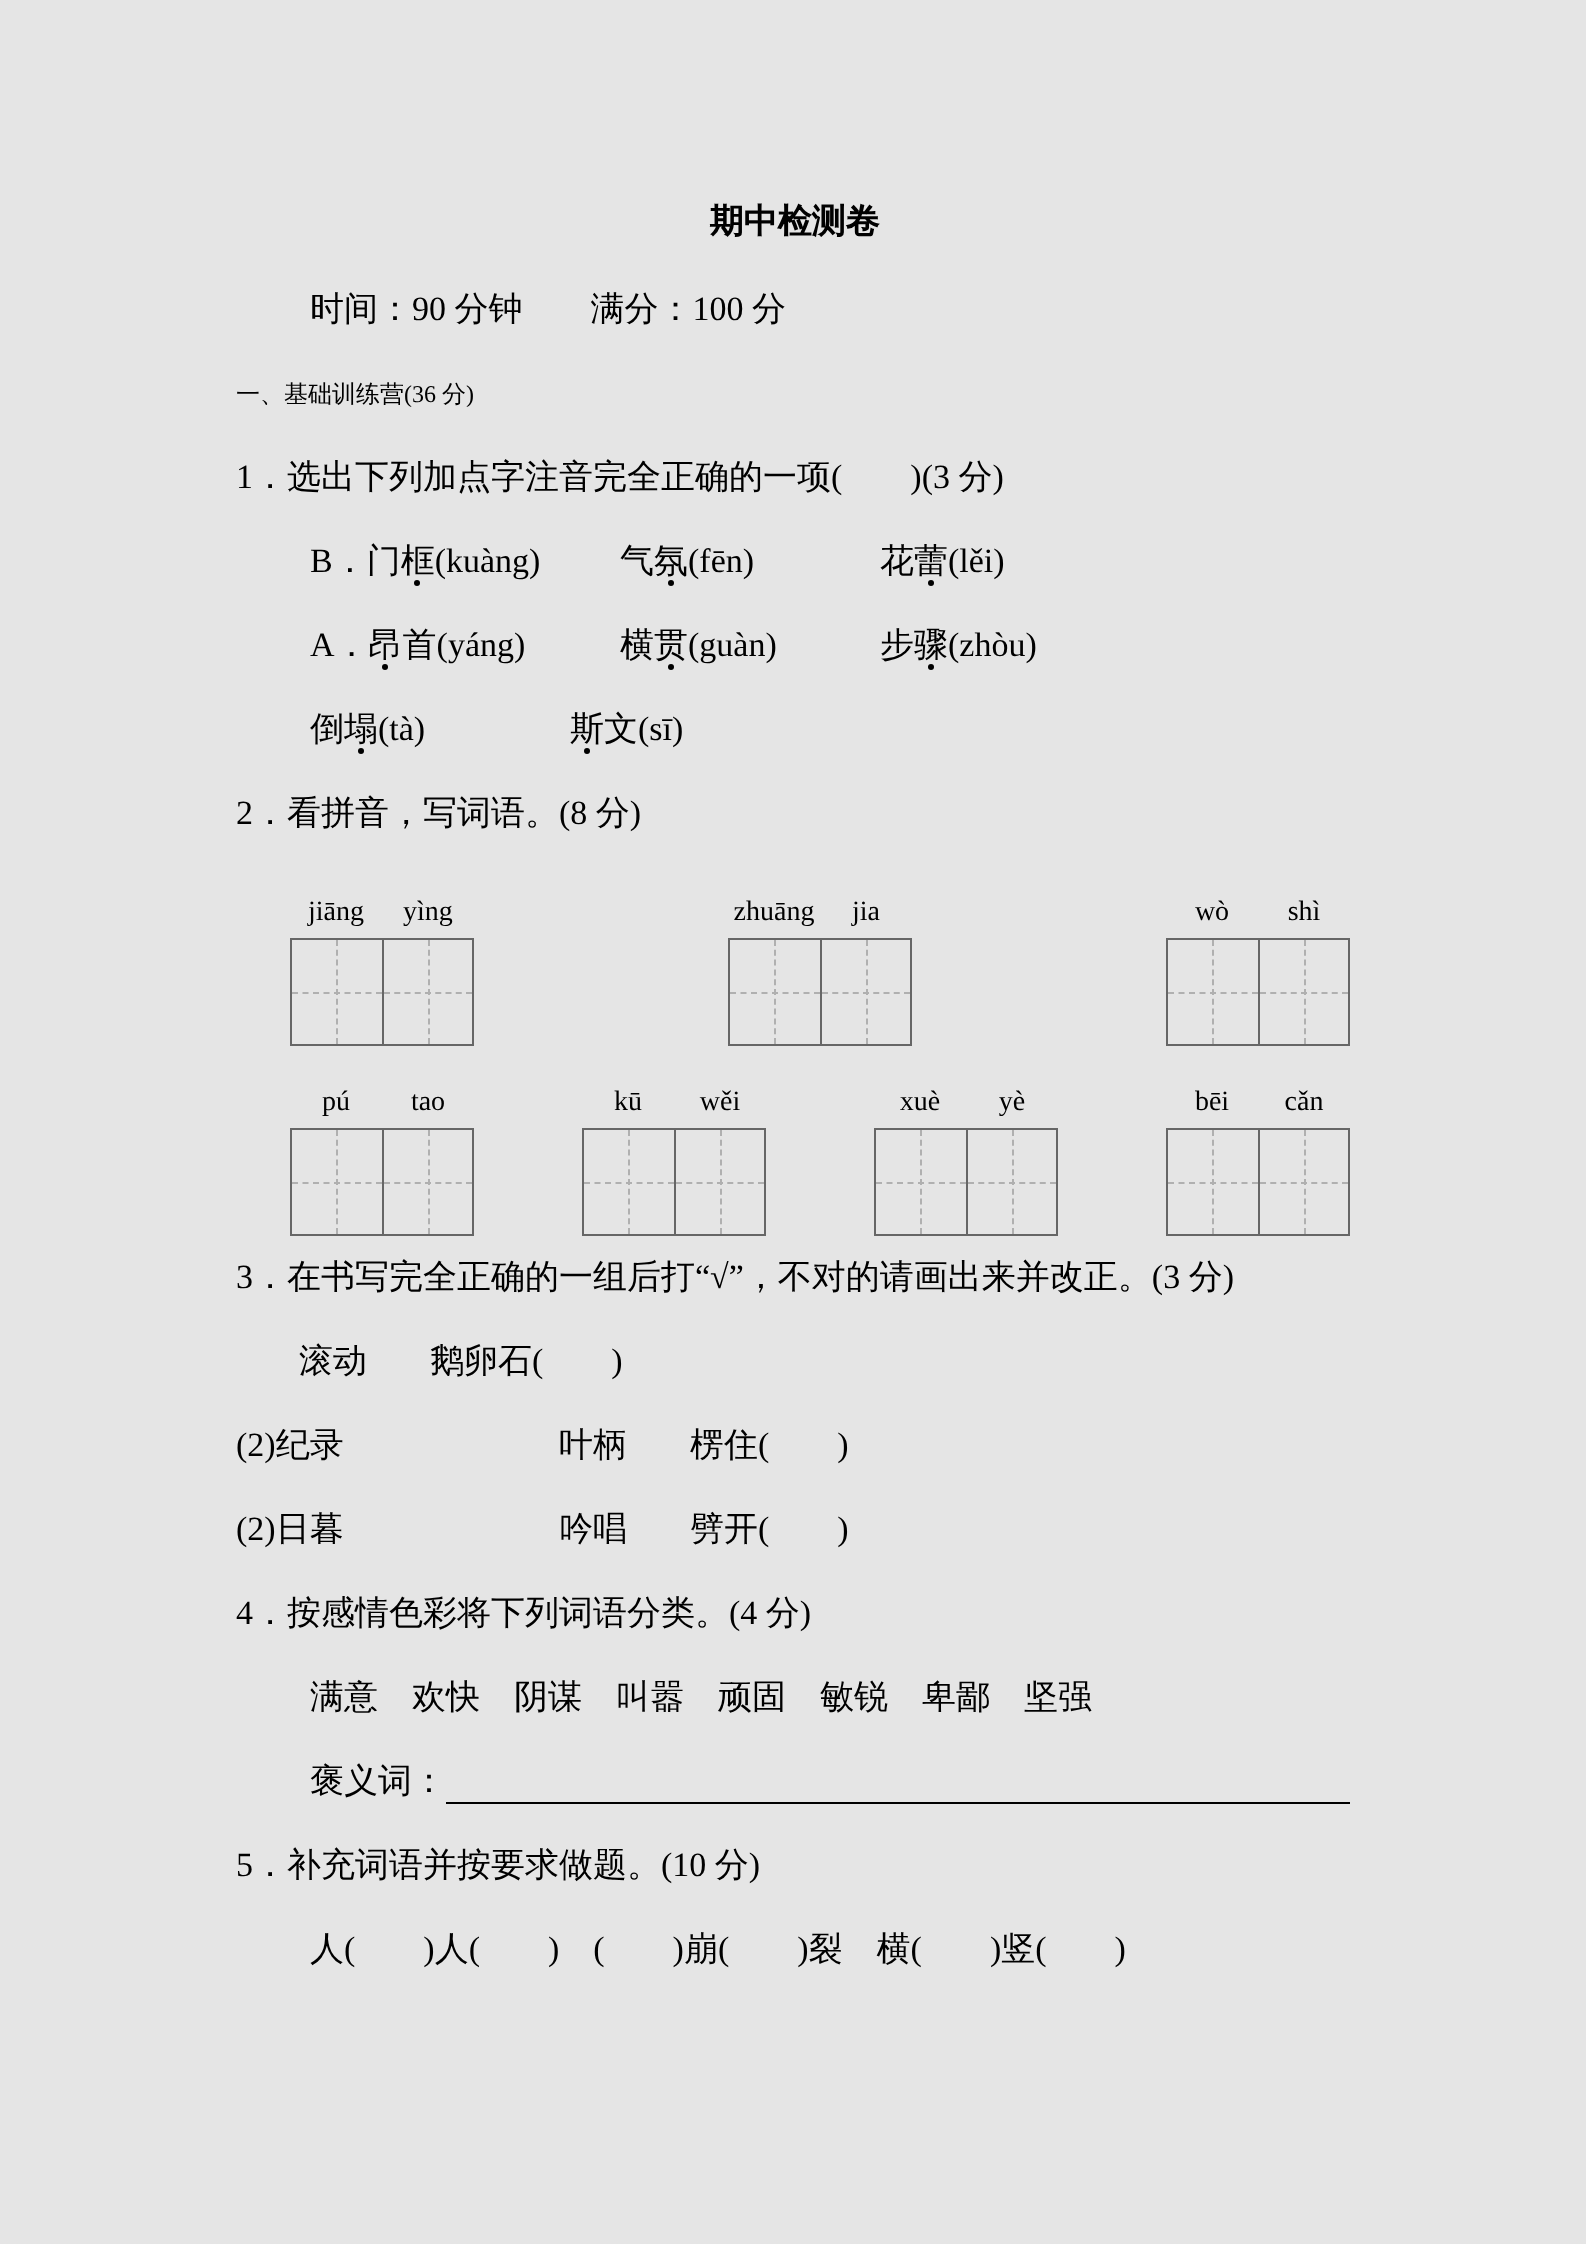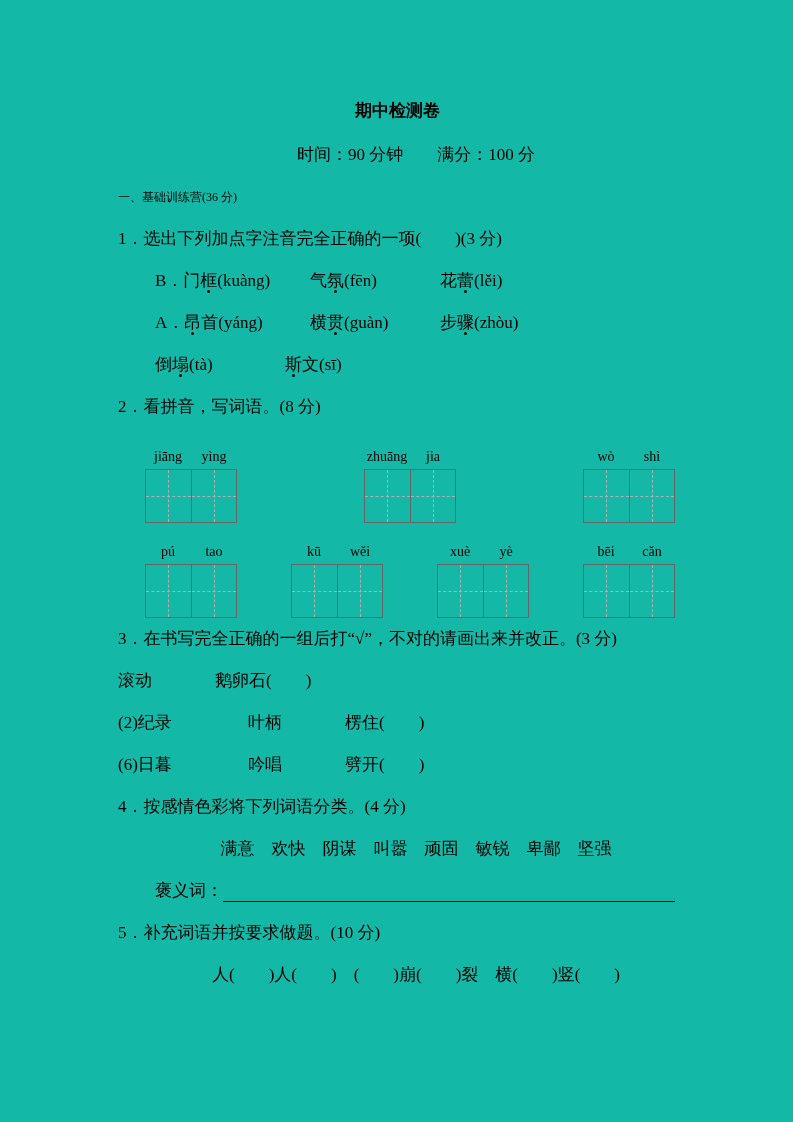--- a/index.html
+++ b/index.html
@@ -1,28 +1,28 @@
 <!DOCTYPE html>
 <html><head>
 <meta charset="utf-8">
 <style>
   html,body { margin:0; padding:0; background:#ffffff; }
   .page {
     position:relative;
     width:793px; height:1122px;
     box-sizing:border-box;
-    background:#14b8a6;
+    background:#e5e5e5;
     padding:88px 116px 0 118px;
     font-family:"Liberation Serif","DejaVu Serif",serif;
     font-size:17px; color:#000;
   }
   .title { text-align:center; font-weight:bold; height:46px; line-height:46px; font-size:17px; }
   .line { height:42px; line-height:42px; white-space:pre-wrap; }
   .heading { font-size:12px; }
-  .indent { padding-left:37px;text-align:center; }
+  .indent { padding-left:37px; }
 
   
   .opt-row { display:flex; padding-left:37px; height:42px; line-height:42px; }
   .opt-row .c1 { width:155px; }
   .opt-row .c2 { width:130px; }
   .opt-row .c3 { flex:1; }
   .em-dot { position:relative; }
   .em-dot::after {
     content:""; position:absolute; left:50%; bottom:-3px;
     width:3px; height:3px; margin-left:-2px; border-radius:50%; background:#000;
@@ -41,21 +41,21 @@
     border-left:1px dashed #b0b0b0;
   }
   .cell::after {
     content:""; position:absolute; left:0; right:0; top:50%;
     border-top:1px dashed #b0b0b0;
   }
 
   
   .q3-row { display:flex; height:42px; line-height:42px; }
   .q3-row .q3c1 { width:130px; }
-  .q3-row .q3c2 { width:97px; }
+  .q3-row .q3c2 { width:97px;text-align:center; }
   .q3-row .q3c3 { flex:1; }
 
   
   .uline-row { display:flex; height:42px; line-height:42px; }
   .uline-row .blank { flex:1; position:relative; }
   .uline-row .blank::after {
     content:""; position:absolute; left:0; right:2px; bottom:10px;
     border-bottom:1px solid #000;
   }
 </style>
@@ -170,21 +170,21 @@
   <div class="q3-row">
     <span class="q3c2">滚动</span>
     <span class="q3c3">鹅卵石(　　)</span>
   </div>
   <div class="q3-row">
     <span class="q3c1">(2)纪录</span>
     <span class="q3c2">叶柄</span>
     <span class="q3c3">楞住(　　)</span>
   </div>
   <div class="q3-row">
-    <span class="q3c1">(6)日暮</span>
+    <span class="q3c1">(2)日暮</span>
     <span class="q3c2">吟唱</span>
     <span class="q3c3">劈开(　　)</span>
   </div>
 
   <div class="line">4．按感情色彩将下列词语分类。(4 分)</div>
   <div class="line indent">满意　欢快　阴谋　叫嚣　顽固　敏锐　卑鄙　坚强</div>
   <div class="uline-row indent">
     <span>褒义词：</span>
     <span class="blank"></span>
   </div>

